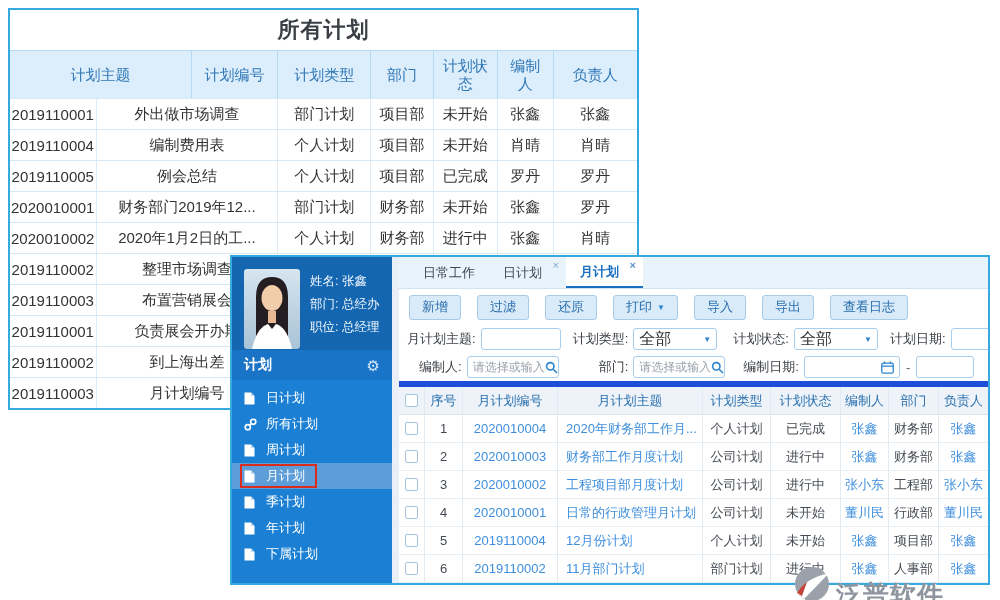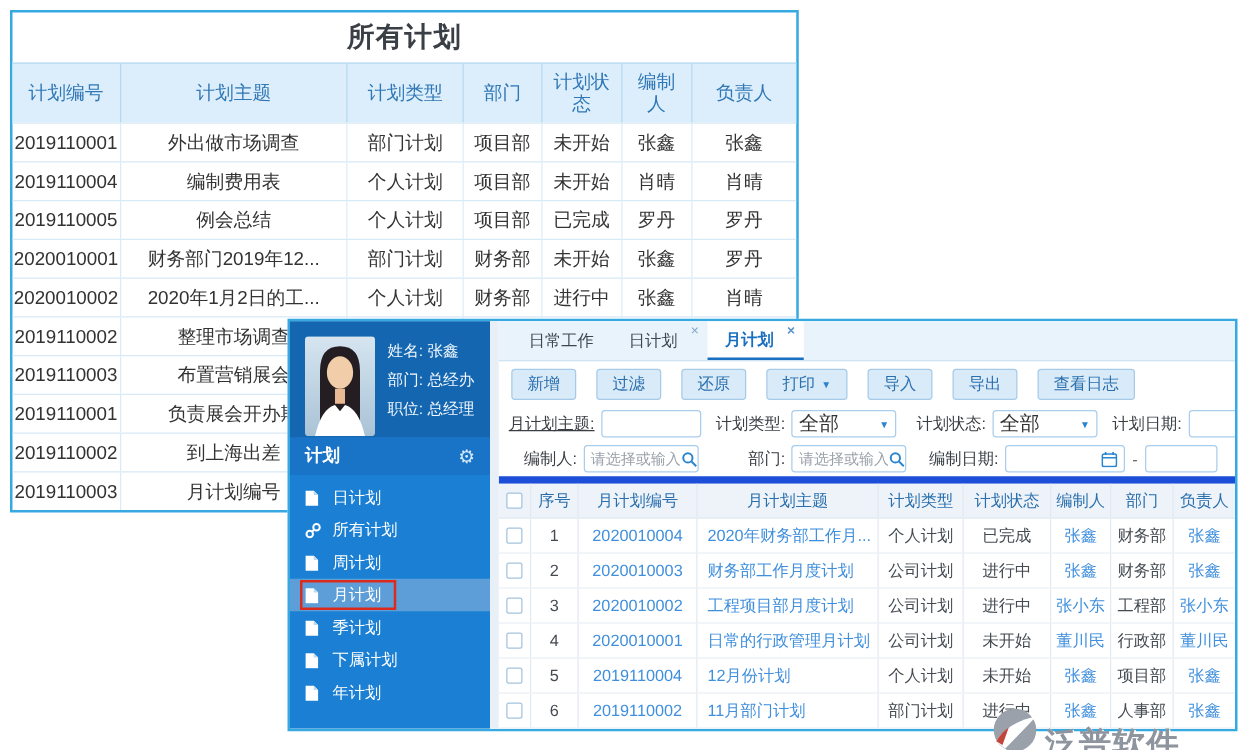--- a/index.html
+++ b/index.html
@@ -73,21 +73,21 @@
   .fitem { display:inline-flex; align-items:center; }
   .f-label { margin-right:5px; }
   .f-input { position:relative; display:inline-flex; align-items:center; height:22px;
     background:#fff; border:1px solid #a9cdec; border-radius:3px; padding:0 5px; }
   .f-select .sel-v { font-size:16px; color:#333; }
   .sel-c { margin-left:auto; }
   .ph { color:#9aa2ab; font-size:12px; }
   .f-ic { display:inline-flex; margin-left:auto; }
   .dash { color:#666; padding:0 2px; }
 
-  .r1 .fitem:nth-child(1){ margin-left:8px;text-decoration:underline; }  .r1 .fitem:nth-child(1) .f-input{ width:80px; }
+  .r1 .fitem:nth-child(1){ margin-left:8px; }  .r1 .fitem:nth-child(1) .f-input{ width:80px; }
   .r1 .fitem:nth-child(2){ margin-left:12px; } .r1 .fitem:nth-child(2) .f-input{ width:84px; }
   .r1 .fitem:nth-child(3){ margin-left:16px; } .r1 .fitem:nth-child(3) .f-input{ width:84px; }
   .r1 .fitem:nth-child(4){ margin-left:12px; } .r1 .fitem:nth-child(4) .f-input{ width:80px; }
   .r2 .fitem:nth-child(1){ margin-left:20px; } .r2 .fitem:nth-child(1) .f-input{ width:92px; }
   .r2 .fitem:nth-child(2){ margin-left:40px; } .r2 .fitem:nth-child(2) .f-input{ width:92px; }
   .r2 .fitem:nth-child(3){ margin-left:18px; } .r2 .fitem:nth-child(3) .f-input{ width:96px; }
   .r2 .fitem:nth-child(4){ margin-left:4px; }
   .r2 .fitem:nth-child(5){ margin-left:4px; }  .r2 .fitem:nth-child(5) .f-input{ width:58px; }
 
   
@@ -115,22 +115,22 @@
     text-shadow:1px 1px 0 #fff; line-height:1.05; }
   .wm-url { font-size:16px; font-weight:bold; color:#c2453c; letter-spacing:0.5px; }
 </style>
 </head>
 <body>
 
 <section class="bg-window">
   <div class="bg-title">所有计划</div>
   <div>
     <div class="bg-header-row" id="bgHead">
+        <div class="bg-th c1">计划主题</div>
         <div class="bg-th c0">计划编号</div>
-        <div class="bg-th c1">计划主题</div>
         <div class="bg-th c2">计划类型</div>
         <div class="bg-th c3">部门</div>
         <div class="bg-th c4">计划状态</div>
         <div class="bg-th c5">编制人</div>
         <div class="bg-th c6">负责人</div>
       </div>
     <div id="bgBody">
         <div class="bg-row">
           <div class="bg-td c0">2019110001</div>
           <div class="bg-td c1">外出做市场调查</div>
@@ -303,30 +303,30 @@
           </span>
           <span class="mi-label">季计划</span>
         </div>
         <div class="menu-item">
           <span class="mi-icon">
             <svg width="11" height="13" viewBox="0 0 11 13">
               <path d="M0.5 0.5 H7 L10.5 4 V12.5 H0.5 Z" fill="#ffffff"></path>
               <path d="M7 0.5 L7 4 H10.5 Z" fill="#bdd9ef"></path>
             </svg>
           </span>
-          <span class="mi-label">下属计划</span>
+          <span class="mi-label">年计划</span>
         </div>
         <div class="menu-item">
           <span class="mi-icon">
             <svg width="11" height="13" viewBox="0 0 11 13">
               <path d="M0.5 0.5 H7 L10.5 4 V12.5 H0.5 Z" fill="#ffffff"></path>
               <path d="M7 0.5 L7 4 H10.5 Z" fill="#bdd9ef"></path>
             </svg>
           </span>
-          <span class="mi-label">年计划</span>
+          <span class="mi-label">下属计划</span>
         </div>
       </nav>
   </aside>
 
   <div class="main">
     <div class="tabbar" id="tabbar">
         <div class="tab">
           <span>日常工作</span>
         </div>
         <div class="tab closable">

